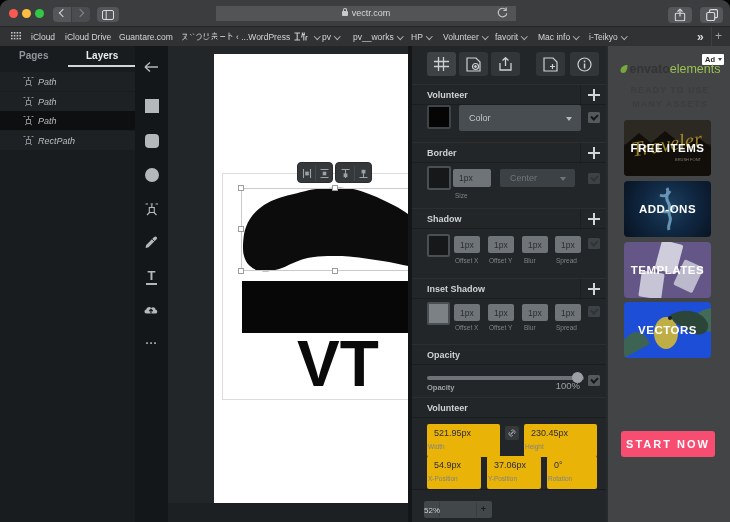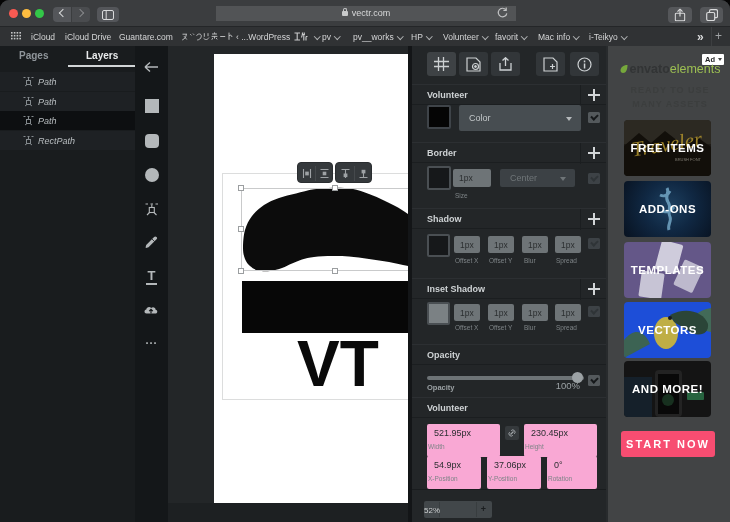--- a/index.html
+++ b/index.html
@@ -80,21 +80,21 @@
 .ddown:after { content:""; position:absolute; right:9px; top:50%; margin-top:-1.5px;
   border:3.5px solid transparent; border-top:4.5px solid #b6babc; }
 .ddown .dtx { position:absolute; left:10px; top:50%; transform:translateY(-50%); }
 .ddown.dis { background:#3c4145; color:#6f7578; }
 .ddown.dis:after { border-top-color:#6f7578; }
 .cbox { position:absolute; width:12px; height:11px; border-radius:1.5px; background:#54595c; }
 .cbox:after { content:""; position:absolute; left:2.5px; top:2px; width:5px; height:3px;
   border-left:2px solid #16191b; border-bottom:2px solid #16191b; transform:rotate(-45deg); }
 .cbox.dim { background:#3d4246; }
 .cbox.dim:after { border-color:#2f3437; }
-.linp { position:absolute; background:#f9a8d4; color:#2b2e30; font-size:9px; border-radius:2px; padding:4px 0 0 7px; height:33px; }
+.linp { position:absolute; background:#eab308; color:#2b2e30; font-size:9px; border-radius:2px; padding:4px 0 0 7px; height:33px; }
 
 #zoomctl { position:absolute; left:12px; top:455px; width:68px; height:17px; background:#42474a; border-radius:2px; font-size:8px; color:#ced1d2;}
 #zoomctl .zb { position:absolute; top:1px; width:14px; height:15px; color:#1a1d1f; font-weight:bold; text-align:center; line-height:15px; font-size:9px;}
 #zoomctl .zminus { left:2px; border-right:1px solid #383d3f; }
 #zoomctl .zplus { right:2px; border-left:1px solid #383d3f; }
 #zoomctl .zval { position:absolute; left:0; width:68px; text-align:left; top:4.5px; }
 
 #adedge { position:absolute; left:606px; top:0; width:2px; height:476px; background:#282b2d; }
 #ad { position:absolute; left:608px; top:0; width:122px; height:476px; background:#424445; }
 #adchip { position:absolute; right:6px; top:8px; width:22px; height:11px; background:#fff; border-radius:1px;
@@ -465,26 +465,16 @@
       <div class="tile" style="top:256px;background:#1d4ed8">
         <svg width="87" height="56" viewBox="0 0 87 56" style="position:absolute;left:0;top:0">
           <path d="M0 38 C10 26 20 28 26 42 L0 56 Z" fill="#3c6353"></path>
             <path d="M87 6 C74 8 66 16 68 26 L87 30 Z" fill="#426a58"></path>
           <ellipse cx="42" cy="31" rx="12" ry="16" fill="#bfae45"></ellipse>
           <path d="M46 13 C62 4 80 10 84 22 C85 31 77 35 68 31 L50 20 Z" fill="#2b4538"></path>
           <circle cx="46" cy="16" r="2" fill="#1a1a1a"></circle>
         </svg>
         <div class="tlabel">VECTORS</div>
       </div>
-      <div class="tile" style="top:315px;background:#141414">
-        <svg width="87" height="56" viewBox="0 0 87 56" style="position:absolute;left:0;top:0">
-          <rect x="0" y="16" width="28" height="40" fill="#15202a"></rect>
-          <rect x="31" y="9" width="27" height="47" rx="4" fill="#232323"></rect>
-          <rect x="34" y="13" width="21" height="40" fill="#090909"></rect>
-          <circle cx="44" cy="39" r="6" fill="#17301f"></circle>
-          <rect x="63" y="31" width="17" height="8" rx="1" fill="#27633f"></rect>
-        </svg>
-        <div class="tlabel">AND MORE!</div>
-      </div>
       <div id="startnow">START NOW</div>
     </div>
   </div>
 </div>
 
 </body></html>

